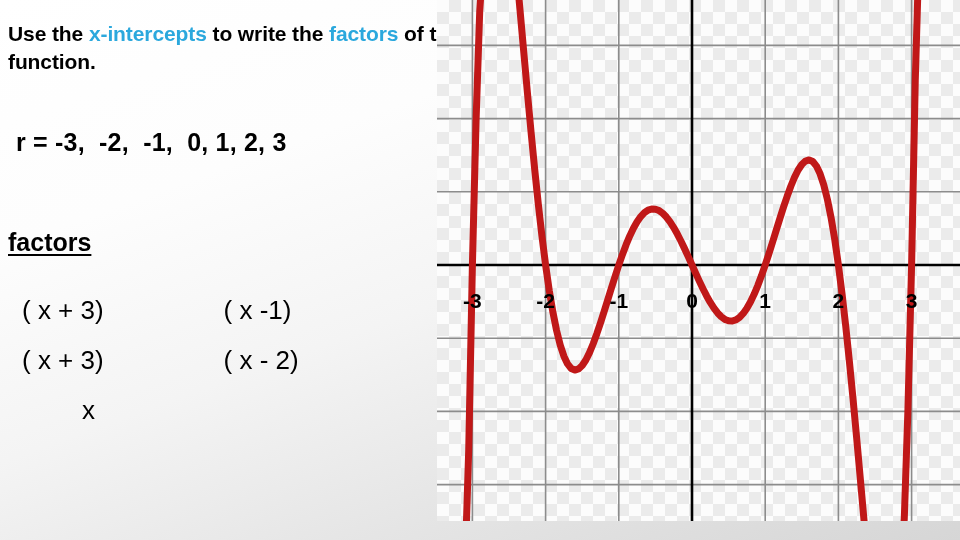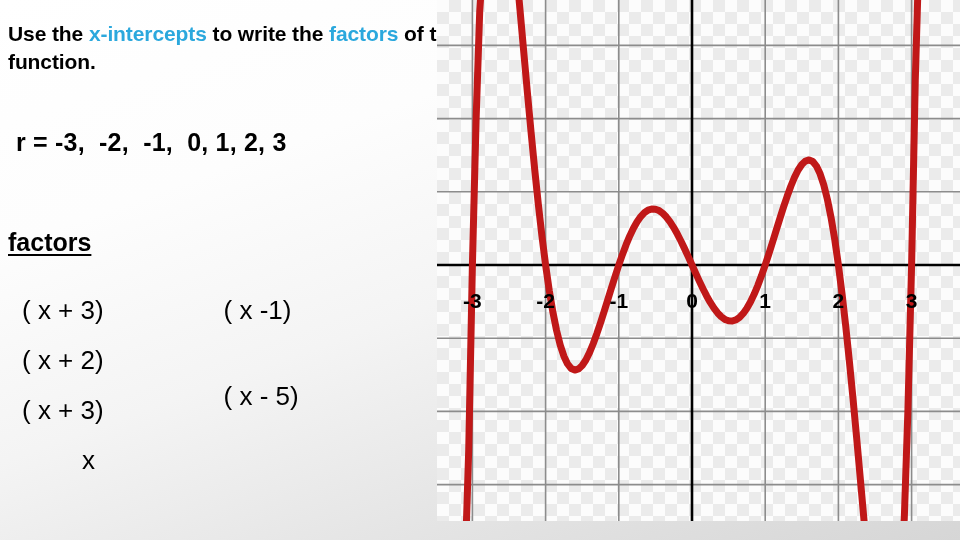--- a/index.html
+++ b/index.html
@@ -62,21 +62,21 @@
     left: 0px;
     top: 285px;
     width: 420px;
     display: flex;
   }
   .factor-col {
     display: flex;
     flex-direction: column;
   }
   .factor-col.col-left { width: 195px; padding-left: 22px; }
-  .factor-col.col-right { width: 200px; padding-left: 10px; gap: 36px; }
+  .factor-col.col-right { width: 200px; padding-left: 10px; }
   .factor-item {
     font-size: 26px;
     font-weight: normal;
     color: #000000;
     line-height: 50px;
     white-space: pre;
   }
   .factor-item.lone { text-align: left; padding-left: 60px; }
 
   
@@ -120,27 +120,26 @@
     <span>Use the </span><span class="accent">x-intercepts</span><span> to write the </span><span class="accent">factors</span><span> of the function.</span>
   </div>
 
   <div class="roots">r = -3,  -2,  -1,  0, 1, 2, 3</div>
 
   <div class="factors-heading">factors</div>
 
   <div class="factor-cols">
     <div class="factor-col col-left">
       <div class="factor-item">( x + 3)</div>
-      <div class="factor-item">( x + 2)</div>
       <div class="factor-item">( x + 3)</div>
       <div class="factor-item lone">x</div>
     </div>
     <div class="factor-col col-right">
       <div class="factor-item">( x -1)</div>
-      <div class="factor-item">( x - 5)</div>
+      <div class="factor-item">( x - 2)</div>
     </div>
   </div>
 
   <div id="graph-panel">
     <svg id="graph-svg" width="523" height="521" viewBox="0 0 523 521">
       <g id="grid-group">
           <line x1="35.39999999999998" y1="0" x2="35.39999999999998" y2="521" stroke="#8c8c8c" stroke-width="1.6"></line>
           <line x1="108.6" y1="0" x2="108.6" y2="521" stroke="#8c8c8c" stroke-width="1.6"></line>
           <line x1="181.8" y1="0" x2="181.8" y2="521" stroke="#8c8c8c" stroke-width="1.6"></line>
           <line x1="328.2" y1="0" x2="328.2" y2="521" stroke="#8c8c8c" stroke-width="1.6"></line>

